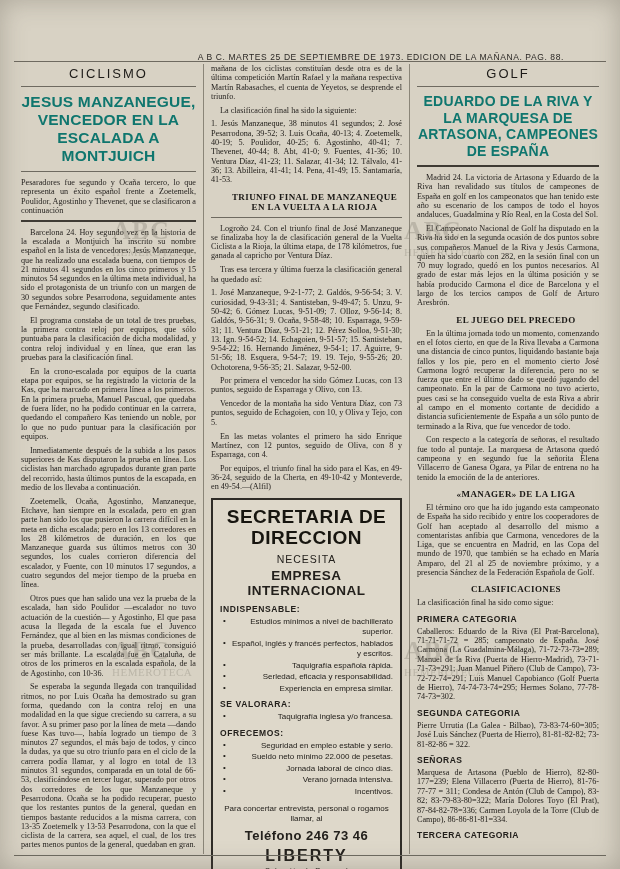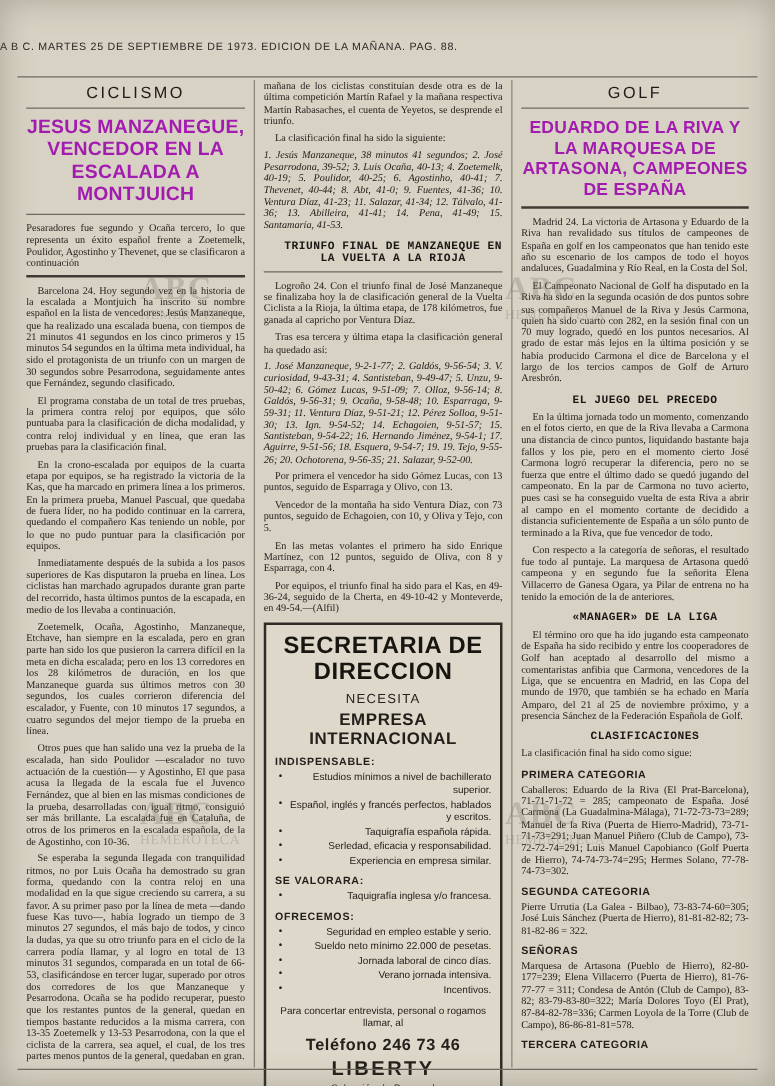--- a/index.html
+++ b/index.html
@@ -9,22 +9,22 @@
     font-family:"Liberation Serif", serif;
     color:#23201c;
     overflow:hidden;
     position:relative;
   }
   .page{
     position:absolute;inset:0;
     padding:0;
   }
   .masthead{
-    position:absolute;top:32px;left:0;width:564px;
-    text-align:left;
+    position:absolute;top:52px;left:0;width:564px;
+    text-align:right;
     font-family:"Liberation Sans", sans-serif;
     font-size:8.5px;letter-spacing:.6px;
     color:#2a2724;
     white-space:nowrap;
   }
   .rule-top{
     position:absolute;top:61px;left:14px;width:592px;height:1px;background:#6e6a60;
   }
   .cols{
     position:absolute;top:64px;left:14px;width:592px;height:790px;
@@ -48,48 +48,48 @@
     color:#1d1b18;
     margin:2px 0 4px 0;
   }
   .headline{
     font-family:"Liberation Sans", sans-serif;
     font-weight:bold;
     font-size:15.5px;
     line-height:18px;
     letter-spacing:.2px;
     text-align:center;
-    color:#a21caf;
+    color:#0f766e;
     margin:0 0 6px 0;
   }
   .headline.small{font-size:14px;line-height:16.5px;}
   .hr-thin{height:1px;background:#6e6a60;margin:5px 0 6px 0;}
   .hr-thick{height:2px;background:#3f3b34;margin:4px 0 6px 0;}
 
   p.body{
     font-size:8.2px;
     line-height:9.3px;
     text-align:justify;
     margin:0 0 4.5px 0;
     text-indent:9px;
     hyphens:auto;
     color:#262320;
   }
   p.body.noindent{text-indent:0;}
   .subhead{
-    font-family:Liberation Mono, monospace;
+    font-family:Liberation Serif, serif;
     font-size:9px;
     font-weight:bold;
     letter-spacing:.4px;
     text-align:center;
     margin:7px 0 4px 16px;
     color:#1a1815;
   }
   .results{
-    font-size:8.2px;line-height:9.3px;text-align:justify;margin:0 0 4px 0;font-style:italic;
+    font-size:8.2px;line-height:9.3px;text-align:justify;margin:0 0 4px 0;
   }
 
   
   .ad{
     margin:6px 0 0 0;
     border:2px solid #2f2c27;
     padding:6px 7px 5px 7px;
     background:#ded8ca;
   }
   .ad-title{
@@ -204,21 +204,21 @@
     </div>
 
     <div class="col col2">
       <p class="body noindent">mañana de los ciclistas constituían desde otra es de la última competición Martín Rafael y la mañana respectiva Martín Rabasaches, el cuenta de Yeyetos, se desprende el triunfo.</p>
       <p class="body">La clasificación final ha sido la siguiente:</p>
       <p class="results">1. Jesús Manzaneque, 38 minutos 41 segundos; 2. José Pesarrodona, 39-52; 3. Luis Ocaña, 40-13; 4. Zoetemelk, 40-19; 5. Poulidor, 40-25; 6. Agostinho, 40-41; 7. Thevenet, 40-44; 8. Abt, 41-0; 9. Fuentes, 41-36; 10. Ventura Díaz, 41-23; 11. Salazar, 41-34; 12. Tálvalo, 41-36; 13. Abilleira, 41-41; 14. Pena, 41-49; 15. Santamaría, 41-53.</p>
 
       <div class="subhead">TRIUNFO FINAL DE MANZANEQUE EN LA VUELTA A LA RIOJA</div>
       <div class="hr-thin"></div>
       <p class="body">Logroño 24. Con el triunfo final de José Manzaneque se finalizaba hoy la de clasificación general de la Vuelta Ciclista a la Rioja, la última etapa, de 178 kilómetros, fue ganada al capricho por Ventura Díaz.</p>
-      <p class="body">Tras esa tercera y última etapa la clasificación general ha quedado así:</p>
+      <p class="body">Tras esa tercera y última fuerza la clasificación general ha quedado así:</p>
       <p class="results">1. José Manzaneque, 9-2-1-77; 2. Galdós, 9-56-54; 3. V. curiosidad, 9-43-31; 4. Santisteban, 9-49-47; 5. Unzu, 9-50-42; 6. Gómez Lucas, 9-51-09; 7. Olloz, 9-56-14; 8. Galdós, 9-56-31; 9. Ocaña, 9-58-48; 10. Esparraga, 9-59-31; 11. Ventura Díaz, 9-51-21; 12. Pérez Solloa, 9-51-30; 13. Ign. 9-54-52; 14. Echagoien, 9-51-57; 15. Santisteban, 9-54-22; 16. Hernando Jiménez, 9-54-1; 17. Aguirre, 9-51-56; 18. Esquera, 9-54-7; 19. 19. Tejo, 9-55-26; 20. Ochotorena, 9-56-35; 21. Salazar, 9-52-00.</p>
       <p class="body">Por primera el vencedor ha sido Gómez Lucas, con 13 puntos, seguido de Esparraga y Olivo, con 13.</p>
       <p class="body">Vencedor de la montaña ha sido Ventura Díaz, con 73 puntos, seguido de Echagoien, con 10, y Oliva y Tejo, con 5.</p>
       <p class="body">En las metas volantes el primero ha sido Enrique Martínez, con 12 puntos, seguido de Oliva, con 8 y Esparraga, con 4.</p>
       <p class="body">Por equipos, el triunfo final ha sido para el Kas, en 49-36-24, seguido de la Cherta, en 49-10-42 y Monteverde, en 49-54.—(Alfil)</p>
 
       <div class="ad">
         <div class="ad-title">SECRETARIA DE DIRECCION</div>
         <div class="ad-sub">NECESITA</div>
         <div class="ad-sub2">EMPRESA INTERNACIONAL</div>
@@ -268,21 +268,21 @@
       <div class="subhead">CLASIFICACIONES</div>
       <p class="body noindent">La clasificación final ha sido como sigue:</p>
 
       <div class="cat-head">PRIMERA CATEGORIA</div>
       <p class="small-list">Caballeros: Eduardo de la Riva (El Prat-Barcelona), 71-71-71-72 = 285; campeonato de España. José Carmona (La Guadalmina-Málaga), 71-72-73-73=289; Manuel de la Riva (Puerta de Hierro-Madrid), 73-71-71-73=291; Juan Manuel Piñero (Club de Campo), 73-72-72-74=291; Luis Manuel Capobianco (Golf Puerta de Hierro), 74-74-73-74=295; Hermes Solano, 77-78-74-73=302.</p>
 
       <div class="cat-head">SEGUNDA CATEGORIA</div>
       <p class="small-list">Pierre Urrutia (La Galea - Bilbao), 73-83-74-60=305; José Luis Sánchez (Puerta de Hierro), 81-81-82-82; 73-81-82-86 = 322.</p>
 
       <div class="cat-head">SEÑORAS</div>
-      <p class="small-list">Marquesa de Artasona (Pueblo de Hierro), 82-80-177=239; Elena Villacerro (Puerta de Hierro), 81-76-77-77 = 311; Condesa de Antón (Club de Campo), 83-82; 83-79-83-80=322; María Dolores Toyo (El Prat), 87-84-82-78=336; Carmen Loyola de la Torre (Club de Campo), 86-86-81-81=578.</p>
+      <p class="small-list">Marquesa de Artasona (Pueblo de Hierro), 82-80-177=239; Elena Villacerro (Puerta de Hierro), 81-76-77-77 = 311; Condesa de Antón (Club de Campo), 83-82; 83-79-83-80=322; María Dolores Toyo (El Prat), 87-84-82-78=336; Carmen Loyola de la Torre (Club de Campo), 86-86-81-81=334.</p>
 
       <div class="cat-head">TERCERA CATEGORIA</div>
 
     </div>
 
   </div>
 
   <div class="wm" style="left:112px;top:216px;">
     <span>ABC</span><small>HEMEROTECA</small>
   </div>

